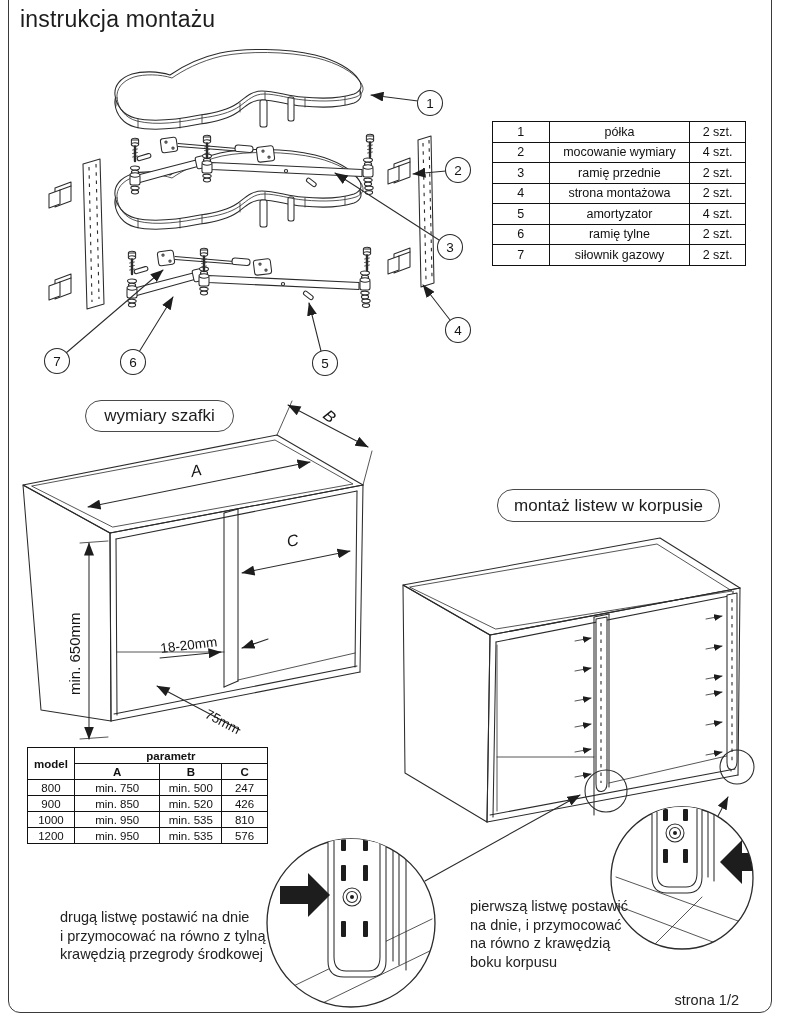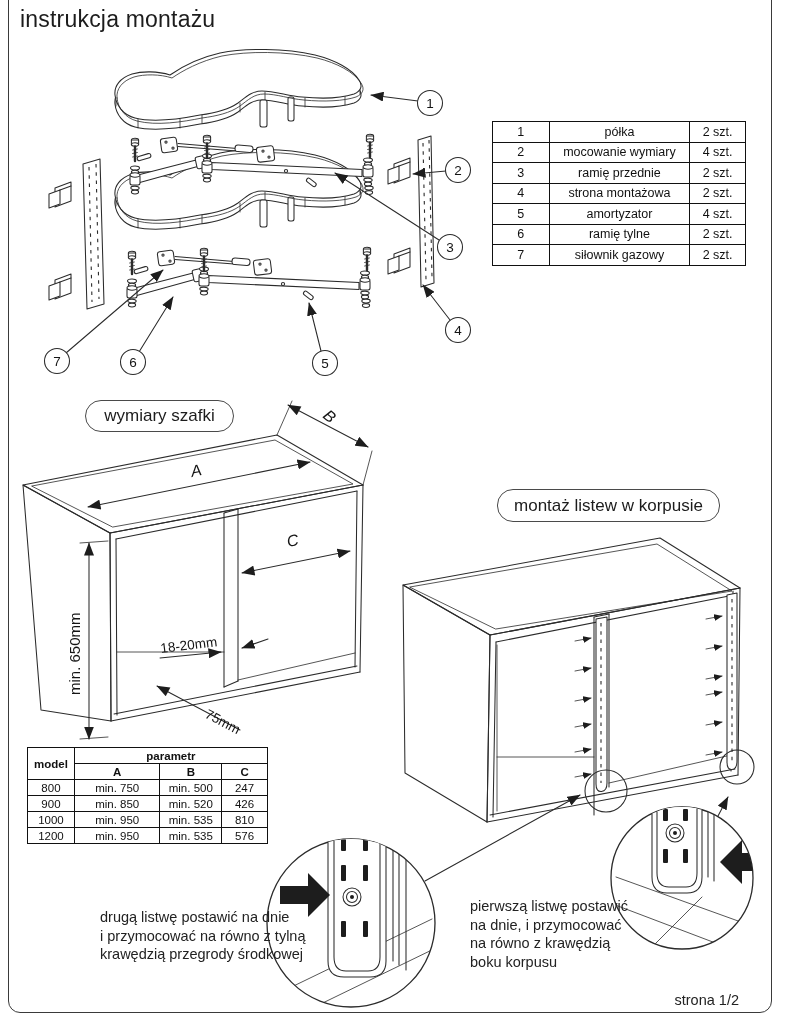--- a/index.html
+++ b/index.html
@@ -28,21 +28,21 @@
   }
   .dims-table{position:absolute;left:27px;top:747px;width:241px;z-index:4;}
   .dims-table td,.dims-table th{
     border:1.3px solid #111;font-size:11.5px;text-align:center;padding:0 2px;height:15px;
   }
   .dims-table th{font-weight:bold;}
   .note{
     position:absolute;font-size:14.5px;line-height:18.5px;color:#222;
     white-space:pre-line;z-index:6;
   }
-  .note-left{left:60px;top:908px;margin-left:40px;}
+  .note-left{left:60px;top:908px;}
   .note-right{left:470px;top:897px;}
   .page-num{position:absolute;right:47px;top:992px;font-size:14.5px;color:#222;z-index:6;margin-left:14px;}
   svg{position:absolute;overflow:visible;}
   .ln{stroke:#2b2b2b;stroke-width:1.05;fill:none;stroke-linecap:round;stroke-linejoin:round;}
   .thin{stroke-width:.8;}
   .fw{fill:#fff;stroke:#2b2b2b;stroke-width:1.05;stroke-linejoin:round;}
   .blk{fill:#1d1d1d;stroke:none;}
   .dash{stroke:#2b2b2b;stroke-width:1.1;fill:none;stroke-dasharray:3.5 4.8;}
   text{font-family:"Liberation Sans",sans-serif;fill:#141414;}
   .callout-num{font-size:13.5px;text-anchor:middle;}

